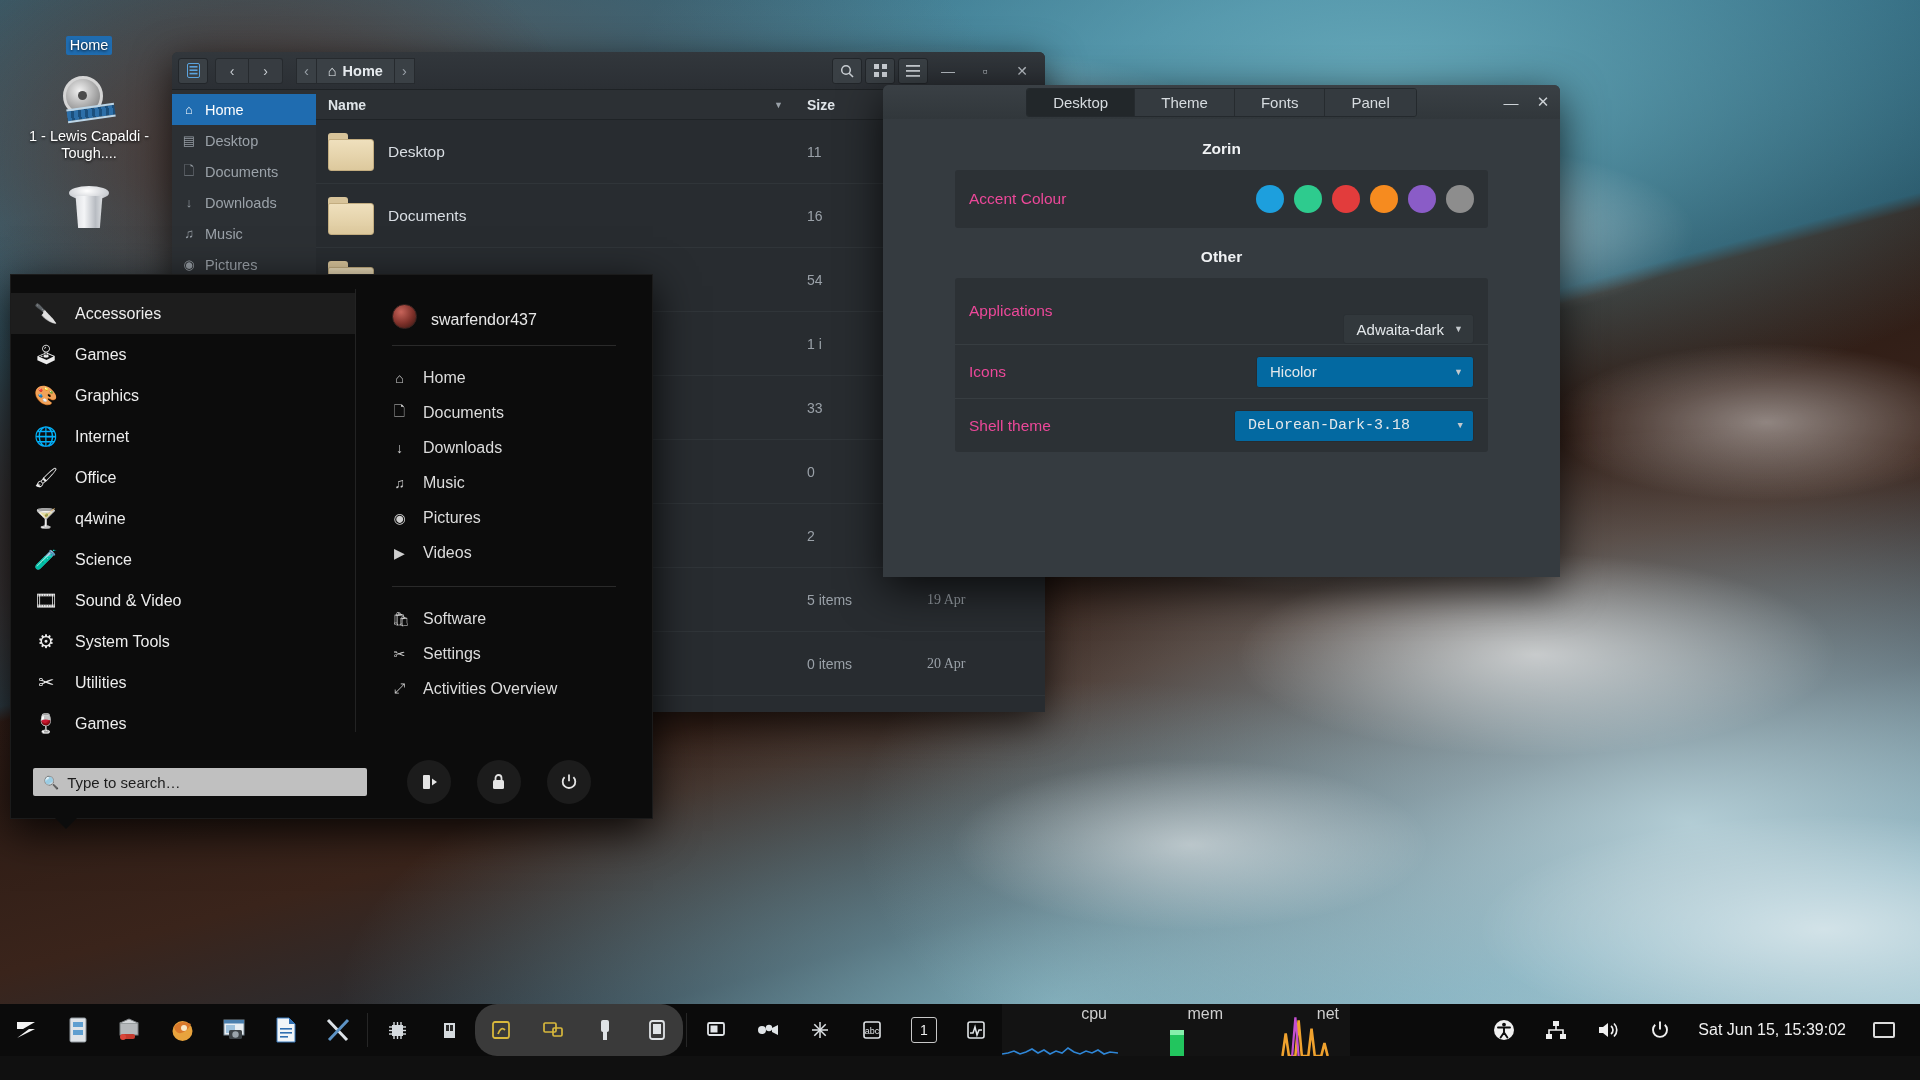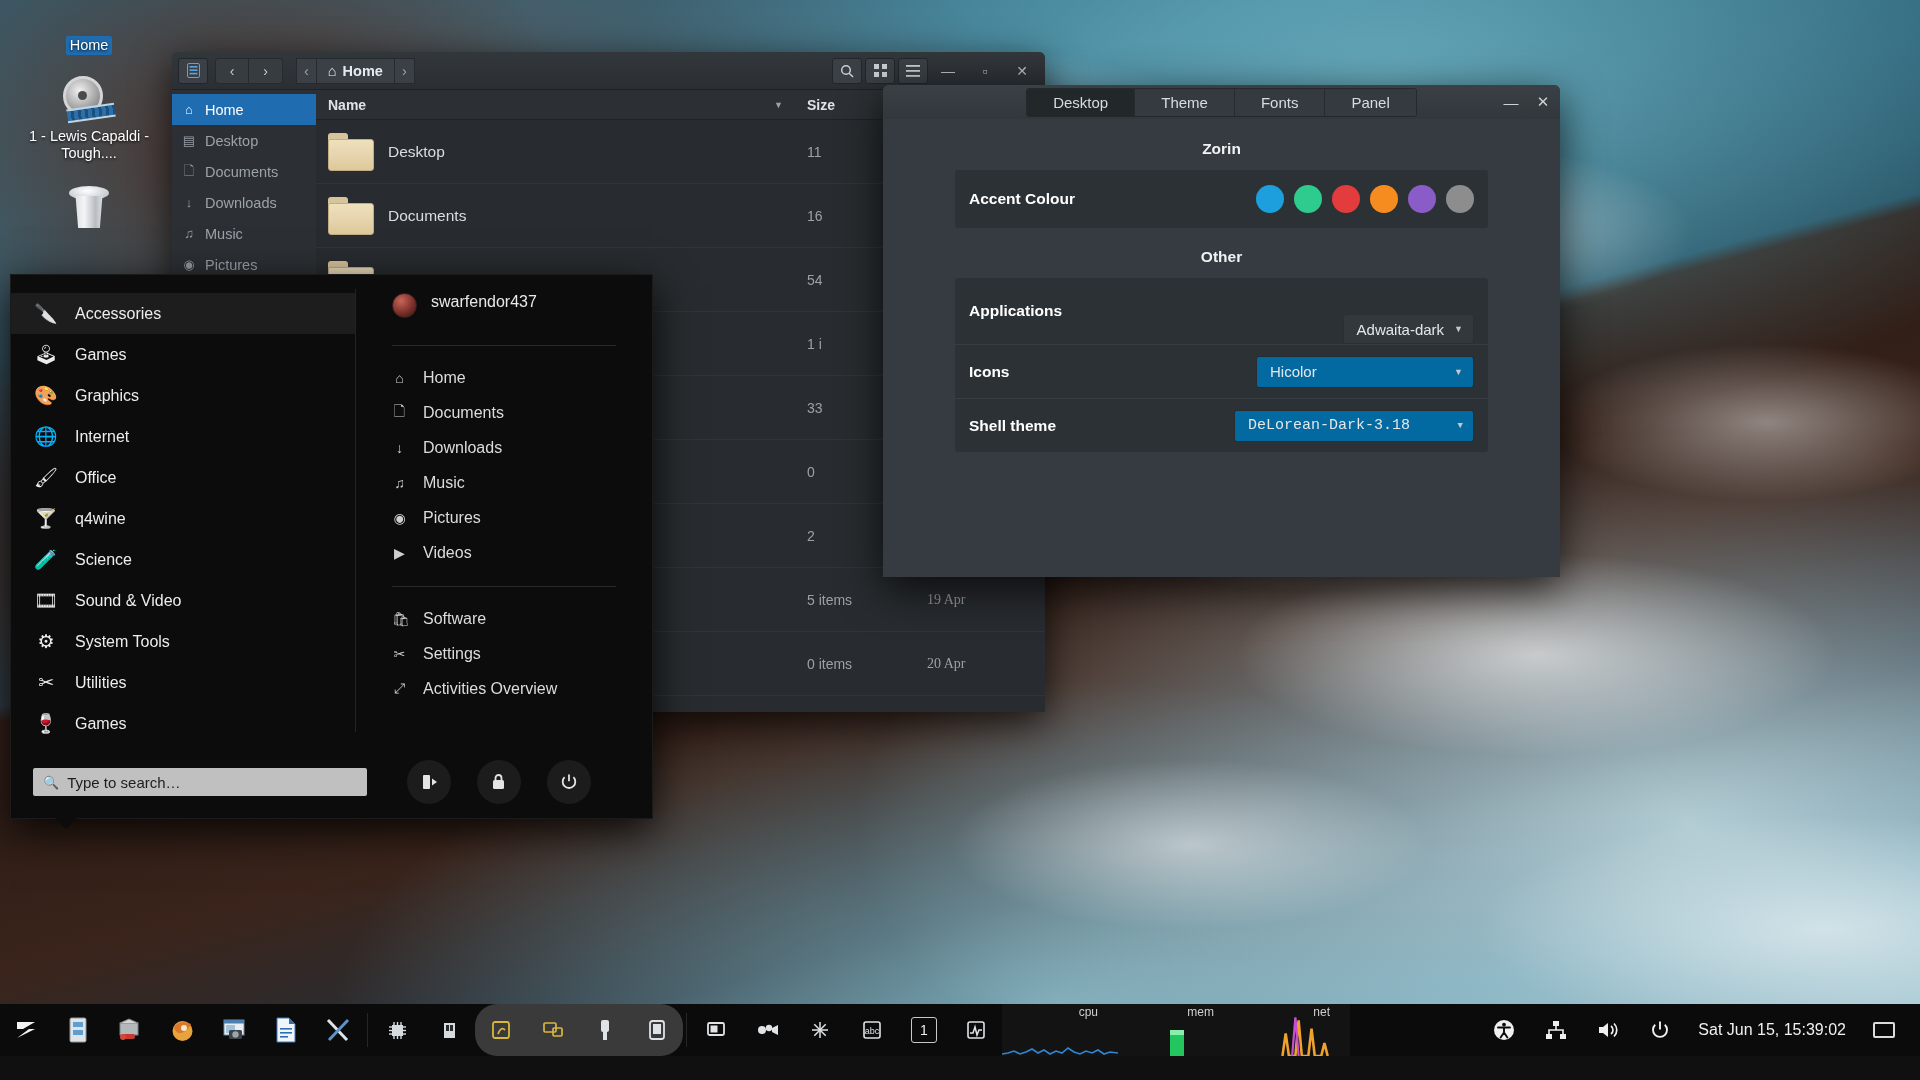--- a/index.html
+++ b/index.html
@@ -145,21 +145,21 @@
     background:#0c0c0c; border:1px solid #1b1b1b;
     box-shadow: 0 12px 40px rgba(0,0,0,0.85); z-index:20; display:flex; flex-direction:column;
   }
   .sm-top { flex:1; display:flex; min-height:0; }
   .sm-cats { width:344px; flex:0 0 344px; padding-top:18px; }
   .sm-cat { height:41px; display:flex; align-items:center; gap:16px; padding:0 22px; color:#ededed; font-size:16px; }
   .sm-cat.sel { background:#1d1d1d; }
   .sm-cat .ci { width:26px; height:26px; display:flex; align-items:center; justify-content:center; font-size:19px; }
   .sm-div { width:1px; background:#232323; margin:14px 0; }
   .sm-right { flex:1; display:flex; flex-direction:column; padding:18px 0 0 0; }
-  .sm-user { display:flex; align-items:flex-start; gap:14px; padding:0 26px 0 36px; height:36px; }
+  .sm-user { display:flex; align-items:flex-end; gap:14px; padding:0 26px 0 36px; height:36px; }
   .sm-avatar {
     width:25px; height:25px; border-radius:50%;
     background: radial-gradient(circle at 35% 30%, #c7645a, #7d3029 55%, #2b1410);
     border:1px solid #3a2320;
   }
   .sm-user .nm { color:#e8e8e8; font-size:16px; }
   .sm-sep { height:1px; background:#2a2a2a; margin:16px 36px 14px 36px; }
   .sm-item { height:35px; display:flex; align-items:center; gap:16px; padding:0 36px; color:#dcdcdc; font-size:16px; }
   .sm-item .ii { width:15px; text-align:center; font-size:14px; color:#cfcfcf; }
   .sm-bottom { height:72px; flex:0 0 72px; display:flex; align-items:center; padding:0 22px; }
@@ -194,21 +194,21 @@
   }
   .th-tab:last-child { border-right:none; }
   .th-tab.active { background:#22272a; }
   .th-winbtns { position:absolute; right:8px; top:0; height:34px; display:flex; align-items:center; gap:14px; }
   .th-winbtn { color:#cdd2d6; font-size:15px; width:18px; text-align:center; }
   .th-body { flex:1; padding:16px 72px 10px 72px; overflow:hidden; }
   .th-section-title { text-align:center; color:#f0f2f4; font-size:15.5px; font-weight:bold; margin:5px 0 12px 0; }
   .th-card { background:#2c3135; border-radius:3px; }
   .th-row { display:flex; align-items:center; min-height:58px; padding:0 14px; }
   .th-row + .th-row { border-top:1px solid #373d41; }
-  .th-label { flex:1; color:#ffffff; font-size:15.5px;font-weight:bold; }
+  .th-label { flex:1; color:#ec4899; font-size:15.5px; }
   .accents { display:flex; gap:10px; }
   .accent { width:28px; height:28px; border-radius:50%; }
   .bgs { display:flex; gap:12px; }
   .bg-sw { width:72px; height:44px; border-radius:6px; border:2px solid #4a5055; position:relative; overflow:hidden; }
   .bg-sw.light { background:#fff; }
   .bg-sw.dark  { background:#151515; }
   .bg-sw.auto  { background:#151515; }
   .bg-sw.auto .half {
     position:absolute; inset:0; background:#fff;
     clip-path: polygon(0 0, 100% 0, 0 100%);
@@ -234,21 +234,21 @@
   }
   .pn-launchers { display:flex; align-items:center; }
   .pn-ico {
     width:52px; height:52px; display:flex; align-items:center; justify-content:center;
     font-size:22px; color:#e8e8e8; position:relative;
   }
   .pn-sep { width:1px; height:34px; background:#262626; margin:0 3px; }
   .tray-group { display:flex; align-items:center; }
   .tray-pill { background:#3a3a3a; border-radius:22px; display:flex; align-items:center; }
   .pn-mon { position:relative; width:116px; height:52px; background:#131313; overflow:hidden; }
-  .pn-mon .cap { position:absolute; right:20px; top:1px; font-size:12px; color:#cfcfcf; }
+  .pn-mon .cap { position:absolute; right:11px; top:1px; font-size:16px; color:#cfcfcf; }
   .pn-mon .plot { position:absolute; left:0; right:0; bottom:0; height:26px; }
   .pn-clock { color:#f0f0f0; font-size:16px; padding:0 12px; white-space:nowrap; }
   .pn-right { margin-left:auto; display:flex; align-items:center; padding-right:10px; }
   .pn-ws {
     width:26px; height:26px; border:1px solid #c8c8c8; border-radius:3px;
     display:flex; align-items:center; justify-content:center; color:#eee; font-size:14px;
   }
   .mini-win { width:22px; height:16px; border:2px solid #dcdcdc; border-radius:2px; }
   svg { display:block; }
 </style>

